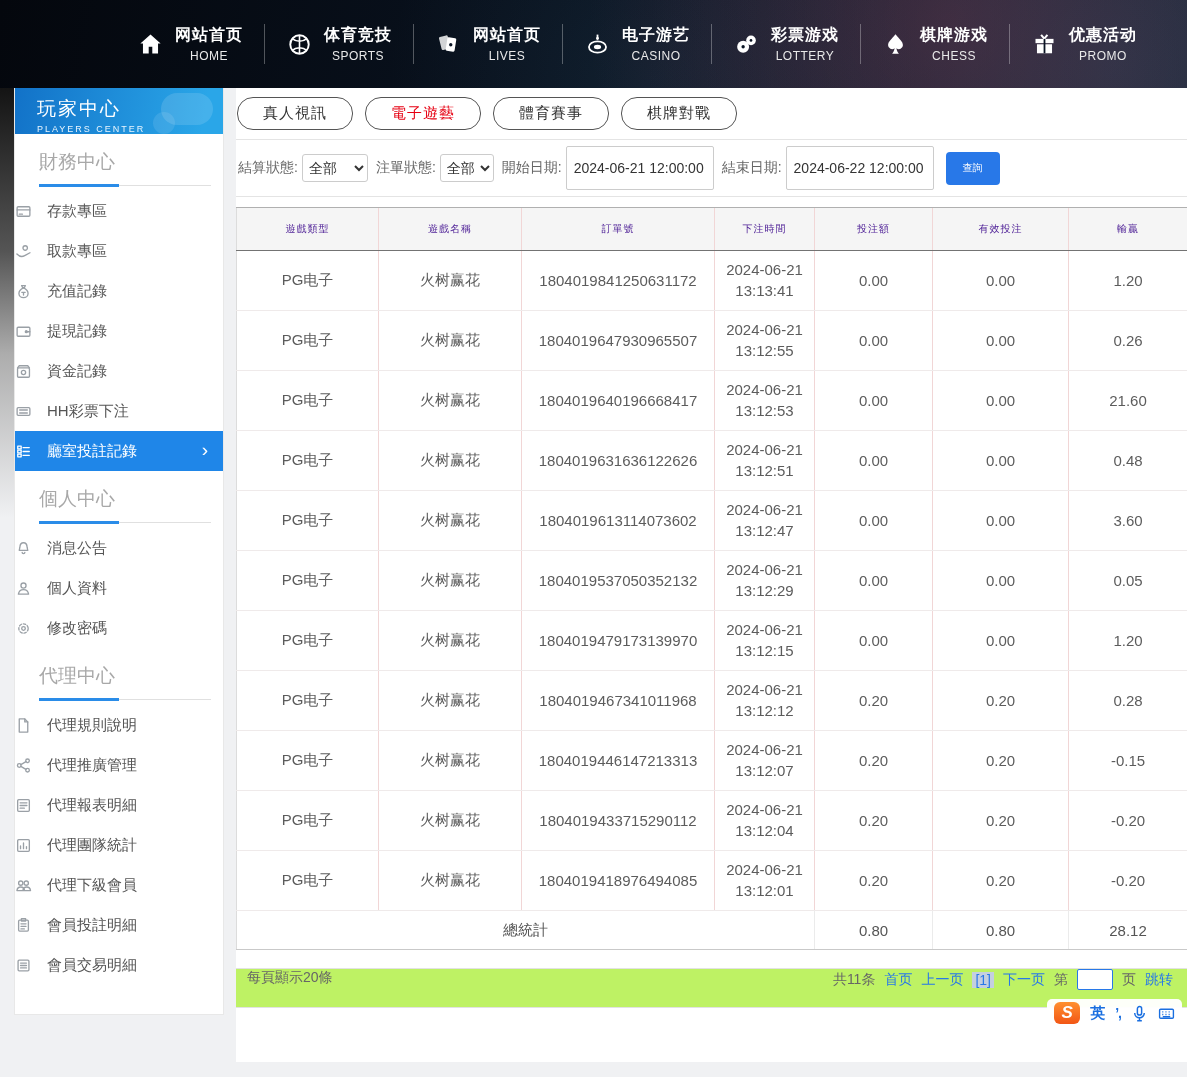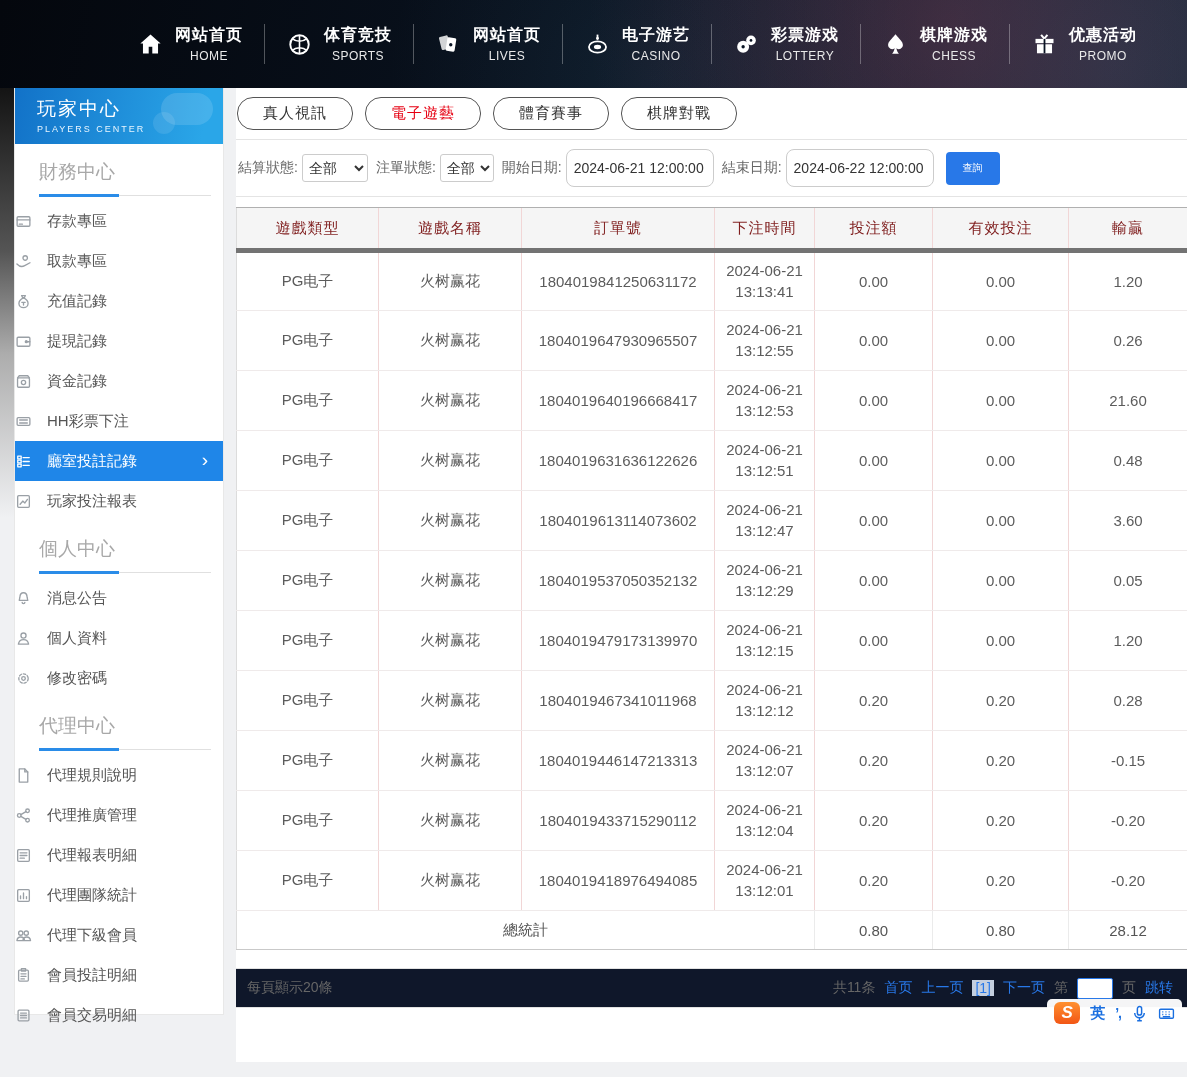--- a/index.html
+++ b/index.html
@@ -30,21 +30,21 @@
   .left-shade {
     position:absolute; left:0; top:88px; width:14px; height:430px;
     background:linear-gradient(#141414 0%, #555 38%, #adadad 62%, rgba(240,241,243,0) 100%);
   }
   
   .sidebar {
     position:absolute; left:14px; top:88px; width:210px; height:927px;
     background:#fff; border:1px solid #e8e8e8; border-top:none;
   }
   .side-head {
-    height:56px; background:linear-gradient(100deg,#1272c8 0%,#2aa6e8 90%);
+    height:46px; background:linear-gradient(100deg,#1272c8 0%,#2aa6e8 90%);
     position:relative; overflow:hidden; padding:8px 0 17px 22px;
   }
   .side-title { color:#fff; font-size:19px; letter-spacing:2px; }
   .side-sub { color:#e7f5ff; font-size:9px; letter-spacing:2px; margin-top:2px; }
   .pad-deco { position:absolute; right:10px; top:5px; width:52px; height:32px;
     border-radius:16px; background:rgba(255,255,255,.13); }
   .pad-deco2 { position:absolute; right:48px; top:24px; width:22px; height:22px;
     border-radius:50%; background:rgba(255,255,255,.10); }
   .section-title { color:#a8a8a8; font-size:19px; padding:15px 0 0 24px; }
   .sec-rule { margin:9px 12px 5px 24px; border-bottom:1px solid #e0e0e0; height:2px; position:relative; }
@@ -66,47 +66,47 @@
     font-family:inherit; letter-spacing:1px;text-align:right;
   }
   .tab-pill.active { color:#e60012; }
   .filters { height:57px; border-bottom:1px solid #e4e4e4; display:flex; align-items:center; padding-left:2px; font-size:14px; color:#666; }
   .filters .lbl { margin-right:4px; white-space:nowrap; }
   .filters select {
     height:28px; border:1px solid #ccc; border-radius:3px; font-size:14px; color:#333;
     background:#fff; margin-right:8px; font-family:Liberation Sans, sans-serif; padding:0 2px;
   }
   .date-input {
-    width:148px; height:38px; border:1px solid #ccc; border-radius:8px;
+    width:148px; height:44px; border:1px solid #ccc; border-radius:2px;
     font-size:14px; color:#333; padding:0 7px; margin-right:8px; font-family:inherit;
   }
   .search-btn {
     margin-left:4px; width:54px; height:33px; background:#2878e8; color:#fff;
     border:none; border-radius:4px; font-size:10px; cursor:pointer; font-family:inherit;
   }
   
   table.rec { margin-top:10px; width:100%; border-collapse:collapse; table-layout:fixed;
     border-left:1px solid #dcdcdc; border-right:1px solid #dcdcdc; }
   .rec th {
-    height:43px; background:#f5f5f5; font-size:15px; color:#7f1d1d; font-weight:400;
-    border-top:1px solid #b0b0b0; border-bottom:5px solid #737373; letter-spacing:1px;
+    height:43px; background:#f5f5f5; font-size:10px; color:#4c1d95; font-weight:400;
+    border-top:1px solid #b0b0b0; border-bottom:1px solid #737373; letter-spacing:1px;
   }
   .rec th + th, .rec td.v + td.v, .rec td.sv { border-left:1px solid #f1d6d6; }
   .rec tbody td { height:60px; font-size:15px; color:#5c5c5c; text-align:center;
     border-bottom:1px solid #efeaea; }
   .rec .time-line { line-height:1.38; }
   .rec tr.sumrow td { height:39px; font-size:15px; color:#555; text-align:center;
     border-bottom:1px solid #e0e0e0; background:#fff; }
   .rec tr.sumrow td.sv { border-left:1px solid #ebebeb; }
   .rec tr.sumrow:last-child td { border-bottom:1px solid #c9c9c9; }
   
   .pagebar {
     height:40px; margin-top:18px; border-top:1px solid #e2e2e2; border-bottom:1px solid #e2e2e2;
-    display:flex; align-items:center; justify-content:space-between;
-    padding:0 14px 0 11px; font-size:14px; color:#666; background:#0f172a;
+    display:flex; align-items:flex-start; justify-content:space-between;
+    padding:0 14px 0 11px; font-size:14px; color:#666; background:#bef264;
   }
   .pagebar-right { display:flex; align-items:center; gap:9px; }
   .plink { color:#2878e8; cursor:pointer; white-space:nowrap; }
   .pcur { color:#2878e8; background:#c4cfdf; padding:0 3px; cursor:pointer; }
   .ptxt { white-space:nowrap; }
   .jump-input { width:36px; height:21px; border:1px solid #2878e8; border-radius:2px; font-family:inherit; }
   
   .ime {
     position:absolute; right:5px; top:999px; display:flex; align-items:center; gap:10px;
     background:rgba(255,255,255,.96); padding:3px 7px; border-radius:5px;
@@ -302,29 +302,20 @@
               <rect x="2.6" y="3" width="3.2" height="2.6"></rect>
               <path d="M7.6 4.3h5.8"></path>
               <rect x="2.6" y="6.7" width="3.2" height="2.6"></rect>
               <path d="M7.6 8h5.8"></path>
               <rect x="2.6" y="10.4" width="3.2" height="2.6"></rect>
               <path d="M7.6 11.7h5.8"></path>
             </svg>
           </span>
           <span>廳室投註記錄</span>
           <span class="chev">›</span>
-        </div>
-        <div class="side-item">
-          <span class="sicon">
-            <svg viewBox="0 0 16 16" fill="none" stroke="currentColor" stroke-width="1.25" stroke-linecap="round" stroke-linejoin="round">
-              <rect x="2.5" y="2.5" width="11" height="11" rx="1"></rect>
-              <path d="m4.8 10.6 2.5-3 2 1.8 2.4-3.4"></path>
-            </svg>
-          </span>
-          <span>玩家投注報表</span>
         </div>
         <div class="section-title">個人中心</div>
         <div class="sec-rule">
           <i></i>
         </div>
         <div class="side-item">
           <span class="sicon">
             <svg viewBox="0 0 16 16" fill="none" stroke="currentColor" stroke-width="1.25" stroke-linecap="round" stroke-linejoin="round">
               <path d="M8 2.6c-2.3 0-3.3 1.8-3.4 4.2l-.6 3h8l-.6-3C11.3 4.4 10.3 2.6 8 2.6z"></path>
               <path d="M6.7 11.6a1.3 1.3 0 0 0 2.6 0"></path>

